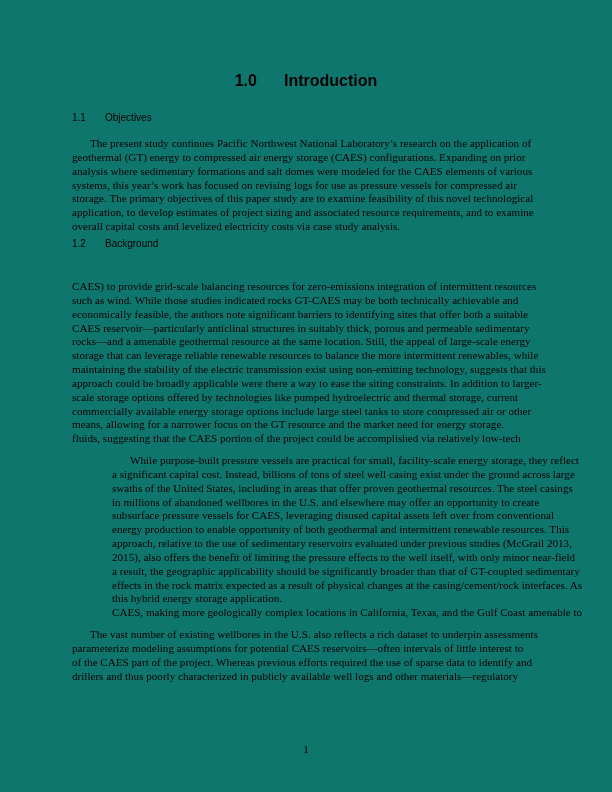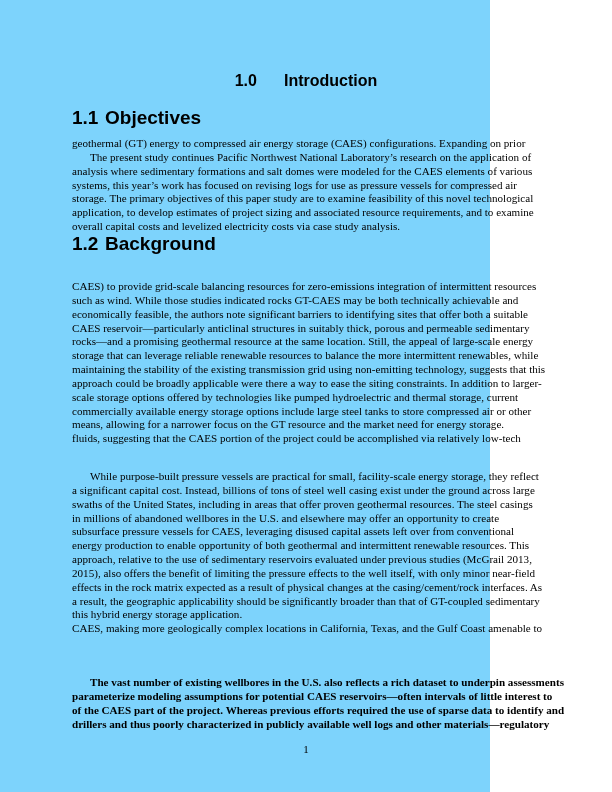--- a/index.html
+++ b/index.html
@@ -10,22 +10,22 @@
     body {
       width: 612px;
       height: 792px;
       position: relative;
       overflow: hidden;
       color: #000000;
     }
     .page {
       position: absolute;
       left: 0; top: 0;
-      width: 490px; height: 792px;
-      background: #7dd3fc;
+      width: 612px; height: 792px;
+      background: #0f766e;
     }
     .chapter-title {
       position: absolute;
       top: 71px;
       left: 0;
       width: 612px;
       text-align: center;
       font-family: "Liberation Sans", sans-serif;
       font-weight: bold;
       font-size: 16px;
@@ -33,22 +33,22 @@
       margin: 0;
     }
     .chapter-title .num {
       display: inline-block;
       margin-right: 27px;
     }
     .section-heading {
       position: absolute;
       left: 72px;
       font-family: "Liberation Sans", sans-serif;
-      font-weight: bold;
-      font-size: 19px;
+      font-weight: normal;
+      font-size: 10px;
       line-height: 18px;
       margin: 0;
     }
     .section-heading .num {
       display: inline-block;
       width: 33px;
     }
     .para {
       position: absolute;
       left: 72px;
@@ -84,64 +84,64 @@
 
   <h1 class="chapter-title">
     <span class="num">1.0</span><span>Introduction</span>
   </h1>
 
   <h2 class="section-heading" style="top:109px;">
     <span class="num">1.1</span><span>Objectives</span>
   </h2>
 
   <div class="para" style="top:137px;">
+    <span class="line first">The present study continues Pacific Northwest National Laboratory’s research on the application of</span>
     <span class="line">geothermal (GT) energy to compressed air energy storage (CAES) configurations. Expanding on prior</span>
-    <span class="line first">The present study continues Pacific Northwest National Laboratory’s research on the application of</span>
     <span class="line">analysis where sedimentary formations and salt domes were modeled for the CAES elements of various</span>
     <span class="line">systems, this year’s work has focused on revising logs for use as pressure vessels for compressed air</span>
     <span class="line">storage. The primary objectives of this paper study are to examine feasibility of this novel technological</span>
     <span class="line">application, to develop estimates of project sizing and associated resource requirements, and to examine</span>
     <span class="line">overall capital costs and levelized electricity costs via case study analysis.</span>
   </div>
 
   <h2 class="section-heading" style="top:235px;">
     <span class="num">1.2</span><span>Background</span>
   </h2>
 
   <div class="para" style="top:280px;">
     <span class="line">CAES) to provide grid-scale balancing resources for zero-emissions integration of intermittent resources</span>
     <span class="line">such as wind. While those studies indicated rocks GT-CAES may be both technically achievable and</span>
     <span class="line">economically feasible, the authors note significant barriers to identifying sites that offer both a suitable</span>
     <span class="line">CAES reservoir—particularly anticlinal structures in suitably thick, porous and permeable sedimentary</span>
-    <span class="line">rocks—and a promising geothermal resource at the same location. Still, the appeal of large-scale energy</span>
+    <span class="line">rocks—and a amenable geothermal resource at the same location. Still, the appeal of large-scale energy</span>
     <span class="line">storage that can leverage reliable renewable resources to balance the more intermittent renewables, while</span>
-    <span class="line">maintaining the stability of the existing transmission grid using non-emitting technology, suggests that this</span>
+    <span class="line">maintaining the stability of the electric transmission exist using non-emitting technology, suggests that this</span>
     <span class="line">approach could be broadly applicable were there a way to ease the siting constraints. In addition to larger-</span>
     <span class="line">scale storage options offered by technologies like pumped hydroelectric and thermal storage, current</span>
     <span class="line">commercially available energy storage options include large steel tanks to store compressed air or other</span>
     <span class="line">means, allowing for a narrower focus on the GT resource and the market need for energy storage.</span>
     <span class="line">fluids, suggesting that the CAES portion of the project could be accomplished via relatively low-tech</span>
   </div>
 
-  <div class="para" style="top:470px;">
+  <div class="para" style="top:454px;margin-left:40px;">
     <span class="line first">While purpose-built pressure vessels are practical for small, facility-scale energy storage, they reflect</span>
     <span class="line">a significant capital cost. Instead, billions of tons of steel well casing exist under the ground across large</span>
     <span class="line">swaths of the United States, including in areas that offer proven geothermal resources. The steel casings</span>
     <span class="line">in millions of abandoned wellbores in the U.S. and elsewhere may offer an opportunity to create</span>
     <span class="line">subsurface pressure vessels for CAES, leveraging disused capital assets left over from conventional</span>
     <span class="line">energy production to enable opportunity of both geothermal and intermittent renewable resources. This</span>
     <span class="line">approach, relative to the use of sedimentary reservoirs evaluated under previous studies (McGrail 2013,</span>
     <span class="line">2015), also offers the benefit of limiting the pressure effects to the well itself, with only minor near-field</span>
+    <span class="line">a result, the geographic applicability should be significantly broader than that of GT-coupled sedimentary</span>
     <span class="line">effects in the rock matrix expected as a result of physical changes at the casing/cement/rock interfaces. As</span>
-    <span class="line">a result, the geographic applicability should be significantly broader than that of GT-coupled sedimentary</span>
     <span class="line">this hybrid energy storage application.</span>
     <span class="line">CAES, making more geologically complex locations in California, Texas, and the Gulf Coast amenable to</span>
   </div>
 
-  <div class="para" style="top:676px;font-weight:bold;">
+  <div class="para" style="top:628px;">
     <span class="line first">The vast number of existing wellbores in the U.S. also reflects a rich dataset to underpin assessments</span>
     <span class="line">parameterize modeling assumptions for potential CAES reservoirs—often intervals of little interest to</span>
     <span class="line">of the CAES part of the project. Whereas previous efforts required the use of sparse data to identify and</span>
     <span class="line">drillers and thus poorly characterized in publicly available well logs and other materials—regulatory</span>
   </div>
 
   <div class="page-number">1</div>
 
 </div>
 

